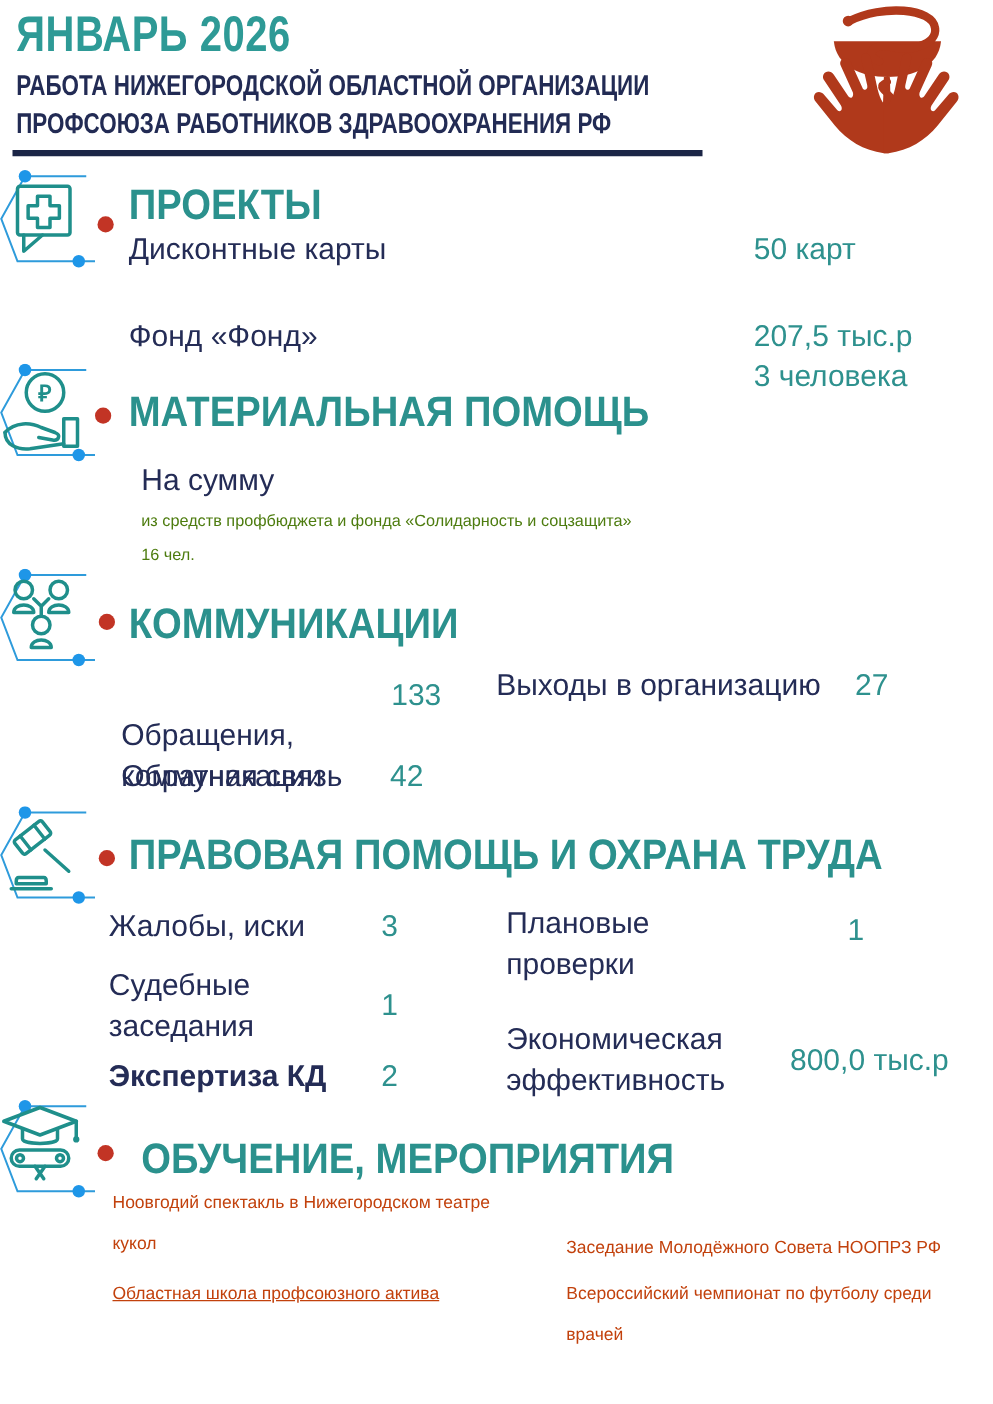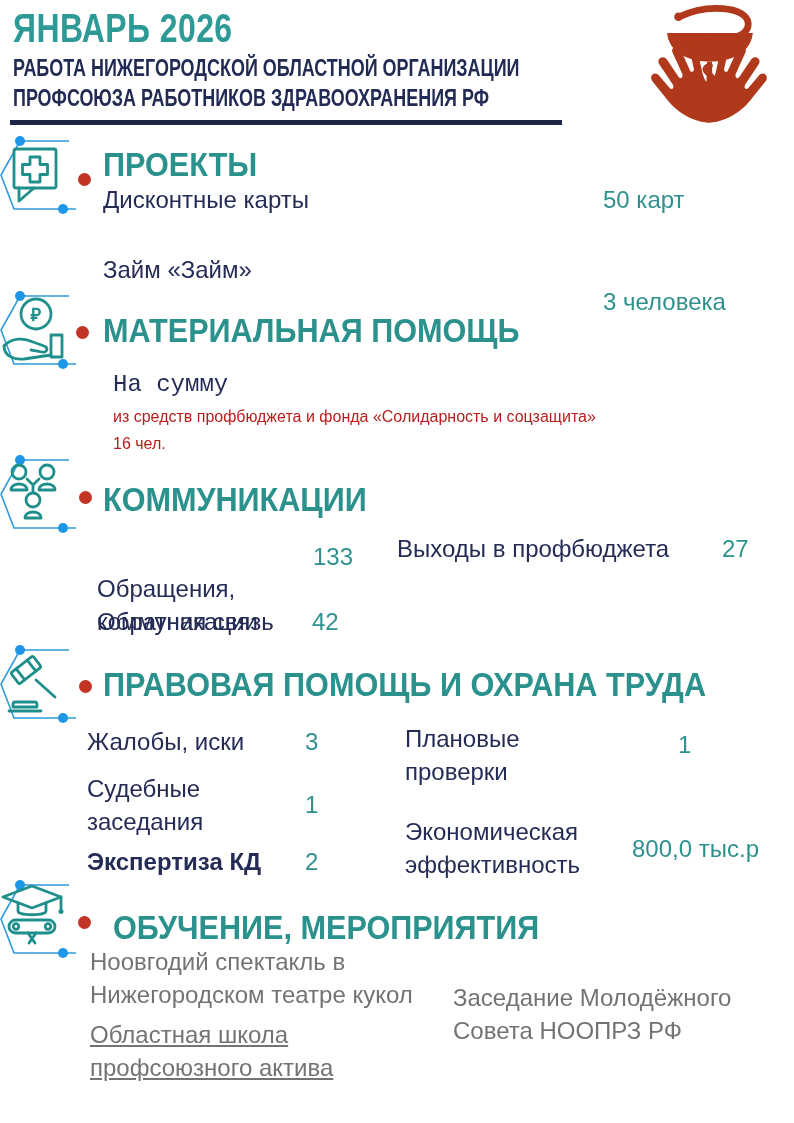--- a/index.html
+++ b/index.html
@@ -8,22 +8,22 @@
   .abs { position:absolute; }
   .title { font-weight:700; font-size:40px; letter-spacing:.5px; color:#2E9A96;
            transform:scaleX(.8); transform-origin:0 0; white-space:nowrap; }
   .subtitle { font-weight:700; font-size:23px; line-height:30px; color:#222B54;
               transform:scaleX(.78); transform-origin:0 0; white-space:nowrap; }
   .divider { background:#1B2546; }
   .sec-h { font-weight:700; font-size:34px; color:#2B918D;
            transform:scaleX(.9); transform-origin:0 0; white-space:nowrap; }
   .lbl { font-size:24px; color:#242C56; line-height:33px; }
   .val { font-size:24px; color:#2E918E; line-height:33px; white-space:nowrap; }
-  .note { font-size:16px; color:#b91c1c; line-height:27px; white-space:nowrap; }
-  .ev  { font-size:24px; color:#737373; line-height:33px; }
+  .note { font-size:13px; color:#4d7c0f; line-height:27px; white-space:nowrap; }
+  .ev  { font-size:14px; color:#c2410c; line-height:33px; }
   .dot { width:13px; height:13px; border-radius:50%; background:#C23425; }
   .nw { white-space:nowrap; }
   svg .g { stroke:#1F8F8B; stroke-width:2.8; fill:none; stroke-linecap:round; stroke-linejoin:round; }
   svg .fr { stroke:#2E9BDB; stroke-width:1.6; fill:none; }
   svg .fd { fill:#1E96E8; }
 </style>
 </head>
 <body>
 
 <div class="page">
@@ -54,59 +54,60 @@
     <rect class="g" x="15" y="13" width="42" height="39" rx="2"></rect>
     <path class="g" d="M 20,52 L 20,65 L 35,52"></path>
     <path class="g" d="M 31,21 H 41 V 28.5 H 48.5 V 38.5 H 41 V 46 H 31 V 38.5 H 23.5 V 28.5 H 31 Z"></path>
   </svg>
   <div class="abs dot" style="left:78px; top:173px;"></div>
   <div class="abs sec-h" style="left:103px; top:145px;">ПРОЕКТЫ</div>
 
   <div class="abs lbl nw" style="left:103px; top:183px;">Дисконтные карты</div>
   <div class="abs val" style="left:603px; top:183px;">50 карт</div>
 
-  <div class="abs lbl nw" style="left:103px; top:253px;">Займ «Займ»</div>
+  <div class="abs lbl nw" style="left:103px; top:253px;">Фонд «Фонд»</div>
+  <div class="abs val" style="left:603px; top:253px;">207,5 тыс.р</div>
   <div class="abs val" style="left:603px; top:285px;">3 человека</div>
 
   <svg class="abs" style="left:-1px; top:291px;" width="84" height="80" viewBox="0 0 84 80">
     <polyline class="fr" points="70,5 21,5 2,39 15,73 77,73"></polyline>
     <circle class="fd" cx="21" cy="5" r="5"></circle>
       <circle class="fd" cx="64" cy="73" r="5"></circle>
     <circle class="g" cx="37" cy="23" r="15"></circle>
     <text x="37" y="30" font-size="18" font-weight="bold" fill="#1F8F8B" text-anchor="middle">₽</text>
     <path class="g" d="M 5,55 C 13,46 26,47 34,51 L 45,55 C 50,57 48,62 43,61 L 32,59"></path>
     <path class="g" d="M 5,55 C 5,65 15,69 25,68 L 52,64"></path>
     <rect class="g" x="52" y="44" width="11" height="22"></rect>
   </svg>
   <div class="abs dot" style="left:76px; top:326px;"></div>
   <div class="abs sec-h" style="left:103px; top:311px;">МАТЕРИАЛЬНАЯ ПОМОЩЬ</div>
 
-  <div class="abs lbl nw" style="left:113px; top:368px;font-family:Liberation Mono, monospace;">На сумму</div>
+  <div class="abs lbl nw" style="left:113px; top:368px;">На сумму</div>
   <div class="abs note" style="left:113px; top:403px;">из средств профбюджета и фонда «Солидарность и соцзащита»</div>
   <div class="abs note" style="left:113px; top:430px;">16 чел.</div>
 
   <svg class="abs" style="left:-1px; top:455px;" width="84" height="80" viewBox="0 0 84 80">
     <polyline class="fr" points="70,5 21,5 2,39 15,73 77,73"></polyline>
     <circle class="fd" cx="21" cy="5" r="5"></circle>
       <circle class="fd" cx="64" cy="73" r="5"></circle>
     <circle class="g" cx="20" cy="17" r="7"></circle>
     <path class="g" d="M 12,35 C 12,27 28,27 28,35 Z"></path>
     <circle class="g" cx="48" cy="17" r="7"></circle>
     <path class="g" d="M 40,35 C 40,27 56,27 56,35 Z"></path>
     <circle class="g" cx="34" cy="45" r="7"></circle>
     <path class="g" d="M 26,63 C 26,55 42,55 42,63 Z"></path>
     <path class="g" d="M 28,24 L 34,30 M 40,24 L 34,30 M 34,30 L 34,37" stroke-width="2"></path>
   </svg>
   <div class="abs dot" style="left:79px; top:491px;"></div>
   <div class="abs sec-h" style="left:103px; top:480px;">КОММУНИКАЦИИ</div>
 
   <div class="abs lbl" style="left:97px; top:532px; width:200px;margin-top:40px;">Обращения, коммуникации</div>
   <div class="abs val" style="left:313px; top:540px;text-align:right;">133</div>
-  <div class="abs lbl nw" style="left:397px; top:532px;">Выходы в профбюджета</div>
-  <div class="abs val" style="left:684px; top:532px;margin-left:38px;">27</div>
+  <div class="abs lbl nw" style="left:397px; top:532px;">Выходы в организацию</div>
+  <div class="abs val" style="left:684px; top:532px;">27</div>
   <div class="abs lbl nw" style="left:97px; top:605px;">Обратная связь</div>
   <div class="abs val" style="left:312px; top:605px;">42</div>
 
   <svg class="abs" style="left:-1px; top:645px;" width="84" height="80" viewBox="0 0 84 80">
     <polyline class="fr" points="70,5 21,5 2,39 15,73 77,73"></polyline>
     <circle class="fd" cx="21" cy="5" r="5"></circle>
       <circle class="fd" cx="64" cy="73" r="5"></circle>
     <g transform="rotate(-38 27 25)">
       <rect class="g" x="13" y="18" width="28" height="14" rx="2"></rect>
       <line class="g" x1="20" y1="18" x2="20" y2="32"></line>
@@ -142,14 +143,15 @@
     <circle class="g" cx="17" cy="46.5" r="2.8"></circle>
     <circle class="g" cx="49" cy="46.5" r="2.8"></circle>
     <path class="g" d="M 29,53 L 36,63 M 37,53 L 30,63"></path>
   </svg>
   <div class="abs dot" style="left:78px; top:916px;"></div>
   <div class="abs sec-h" style="left:113px; top:908px;">ОБУЧЕНИЕ, МЕРОПРИЯТИЯ</div>
 
   <div class="abs ev" style="left:90px; top:945px; width:330px;">Ноовгодий спектакль в Нижегородском театре кукол</div>
   <div class="abs ev" style="left:90px; top:1018px; width:330px;text-decoration:underline;">Областная школа профсоюзного актива</div>
   <div class="abs ev" style="left:453px; top:945px; width:310px;margin-top:36px;">Заседание Молодёжного Совета НООПРЗ РФ</div>
+  <div class="abs ev" style="left:453px; top:1018px; width:310px;">Всероссийский чемпионат по футболу среди врачей</div>
 
 </div>
 
 </body></html>

